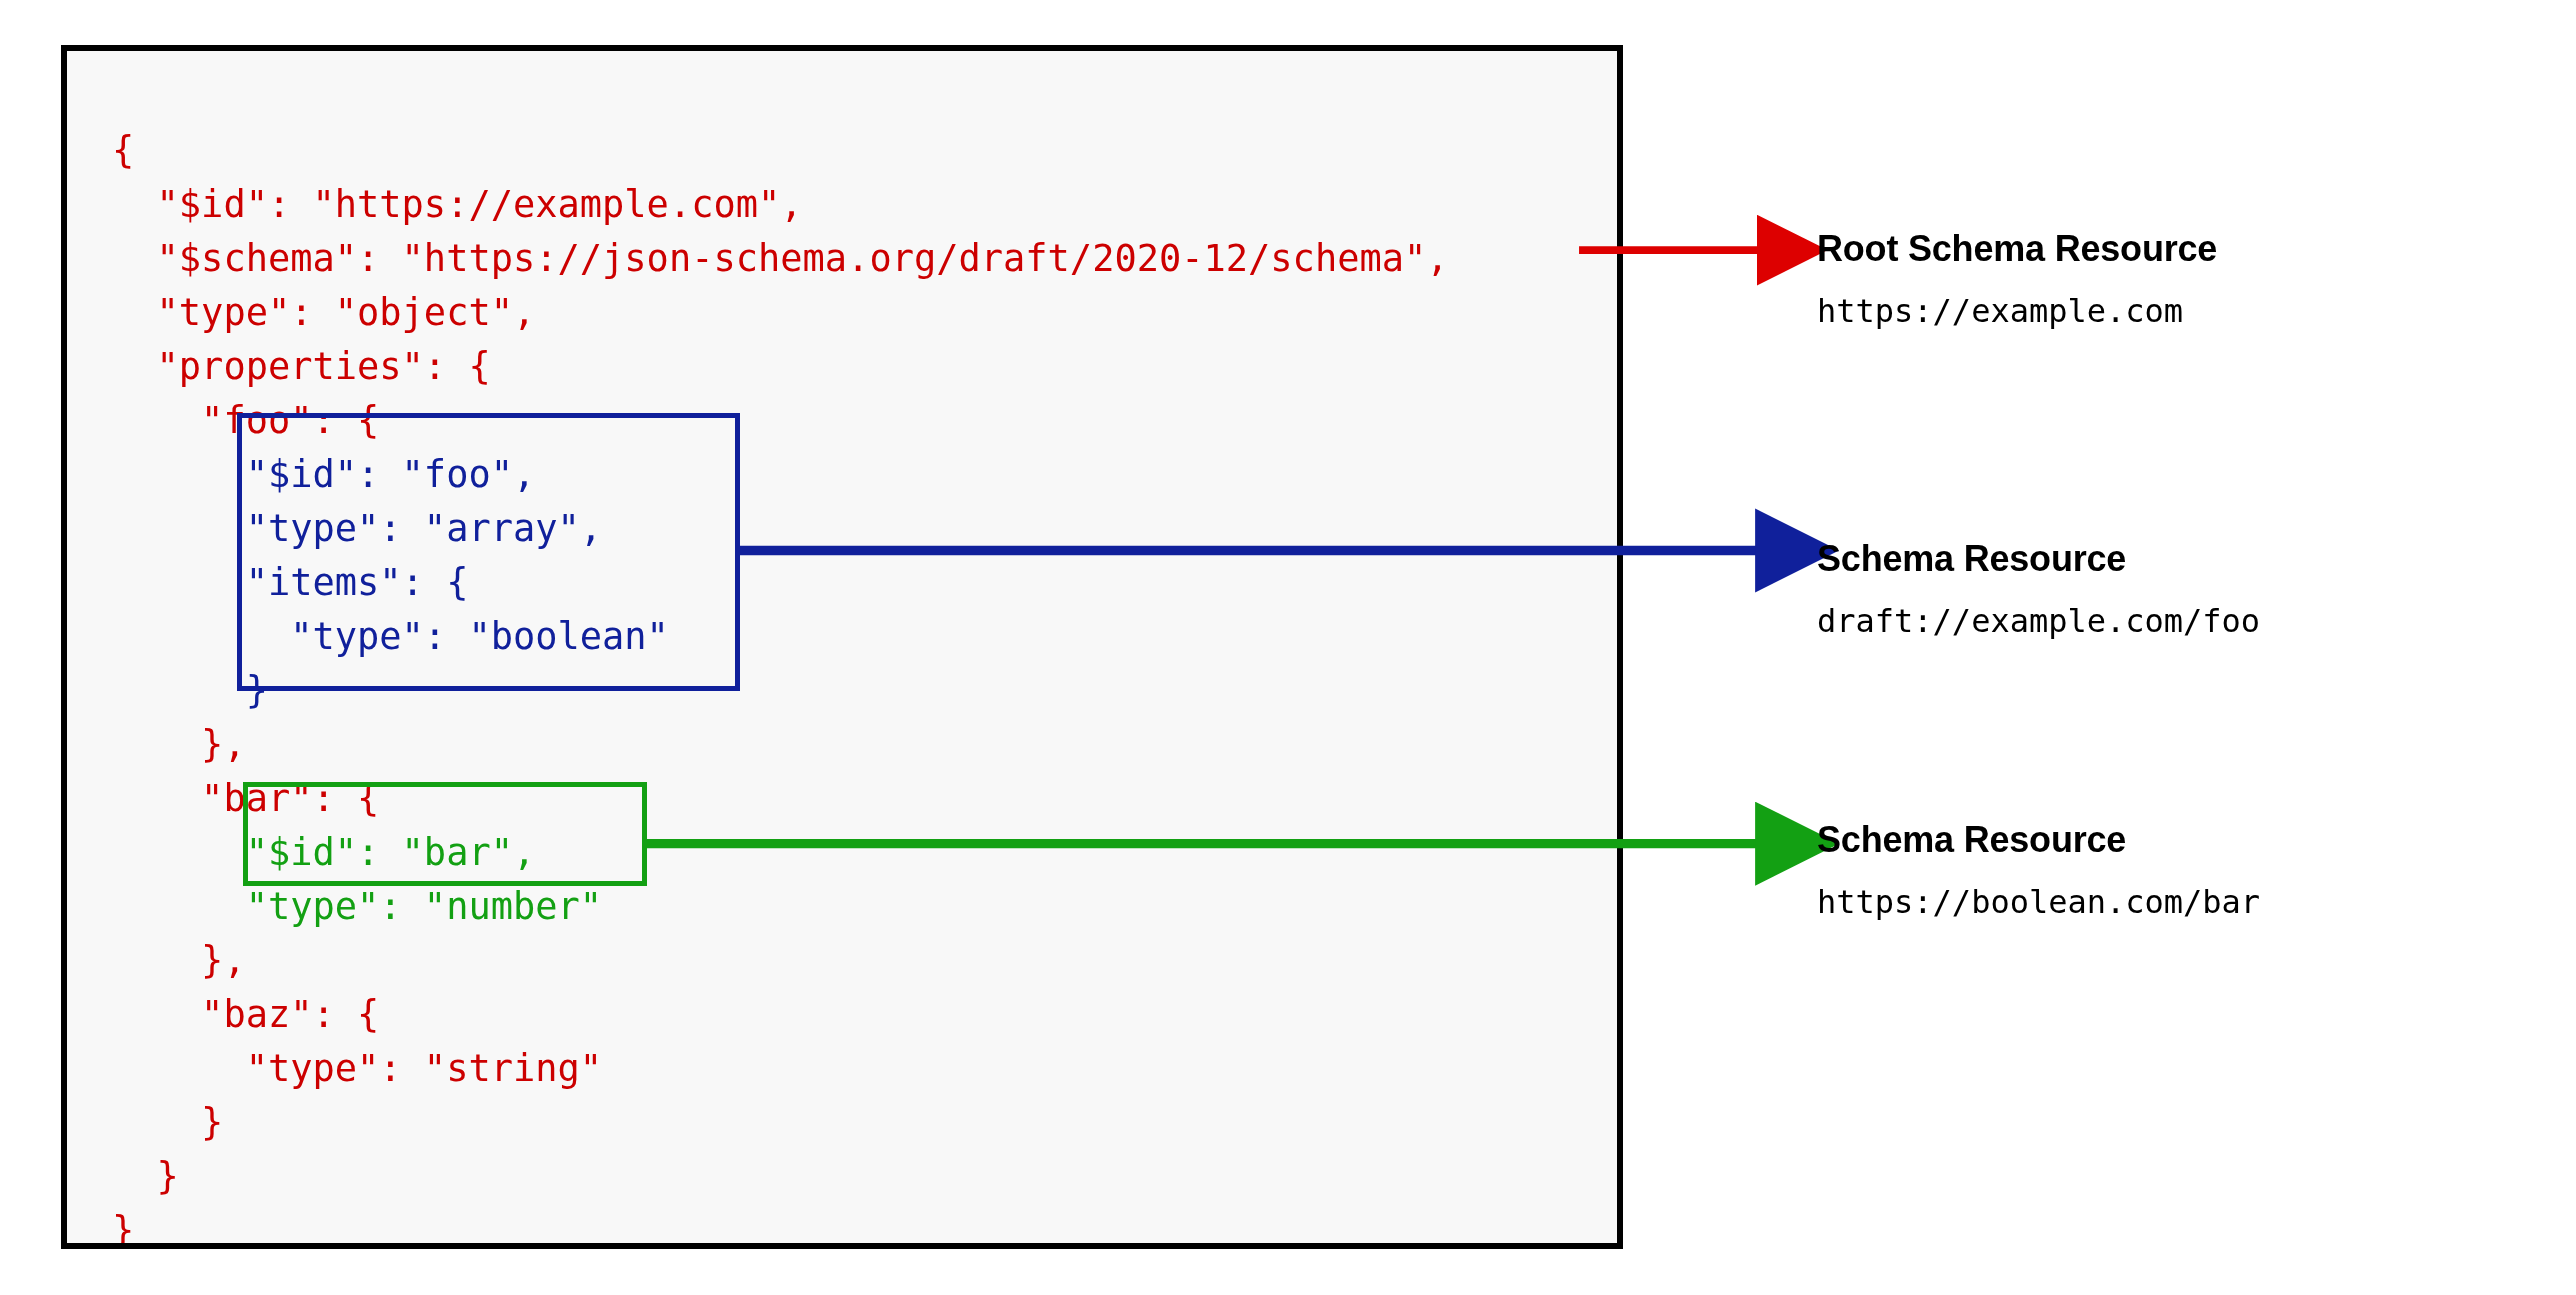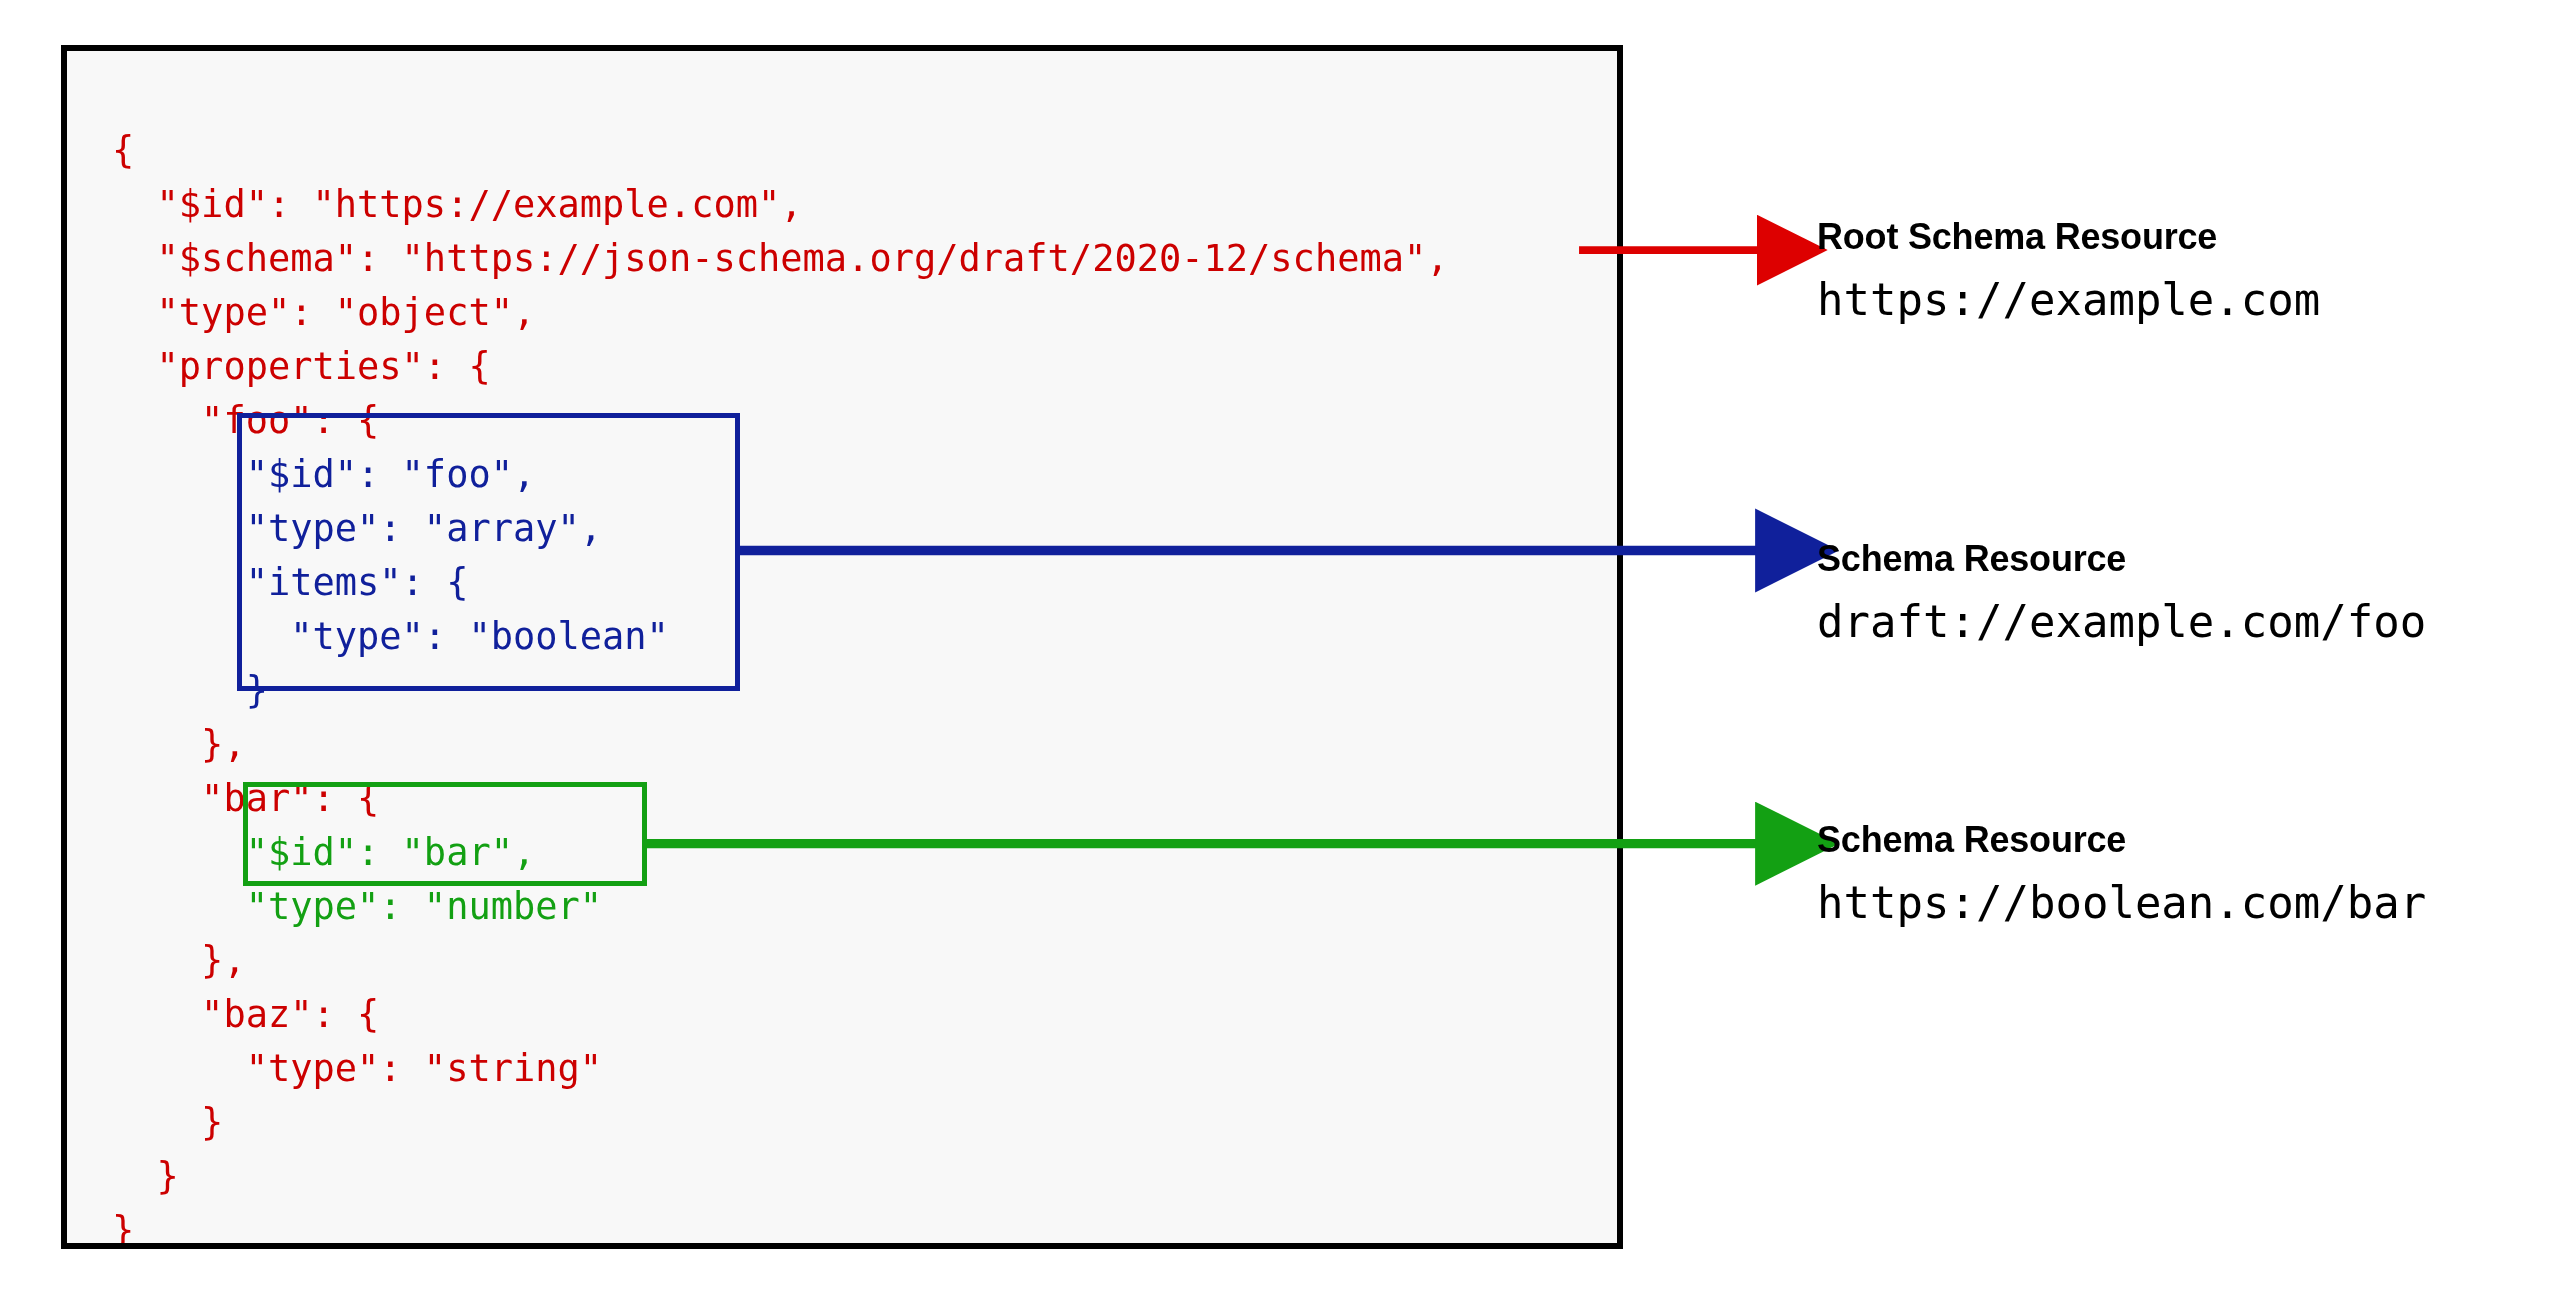--- a/index.html
+++ b/index.html
@@ -76,27 +76,27 @@
     font-family:"Liberation Sans", sans-serif;
     font-weight:bold;
     font-size:36px;
     color:#000000;
     line-height:42px;
     white-space:nowrap;
     letter-spacing:-0.2px;
   }
   .annot-url{
     font-family:"DejaVu Sans Mono","Liberation Mono",monospace;
-    font-size:44px;
+    font-size:32px;
     color:#000000;
     line-height:39px;
     margin-top:21.6px;
     white-space:nowrap;
   }
-  #annot-root{ top:216px; }
+  #annot-root{ top:228px; }
   #annot-foo { top:538px; }
   #annot-bar { top:819px; }
 </style>
 </head>
 <body>
 
 <div id="stage">
 
   <div class="code-panel">
     <div class="code-lines" id="code-lines"><span class="ln red">{</span><span class="ln red">  "$id": "https://example.com",</span><span class="ln red">  "$schema": "https://json-schema.org/draft/2020-12/schema",</span><span class="ln red">  "type": "object",</span><span class="ln red">  "properties": {</span><span class="ln red">    "foo": {</span><span class="ln blue">      "$id": "foo",</span><span class="ln blue">      "type": "array",</span><span class="ln blue">      "items": {</span><span class="ln blue">        "type": "boolean"</span><span class="ln blue">      }</span><span class="ln red">    },</span><span class="ln red">    "bar": {</span><span class="ln green">      "$id": "bar",</span><span class="ln green">      "type": "number"</span><span class="ln red">    },</span><span class="ln red">    "baz": {</span><span class="ln red">      "type": "string"</span><span class="ln red">    }</span><span class="ln red">  }</span><span class="ln red">}</span></div>

